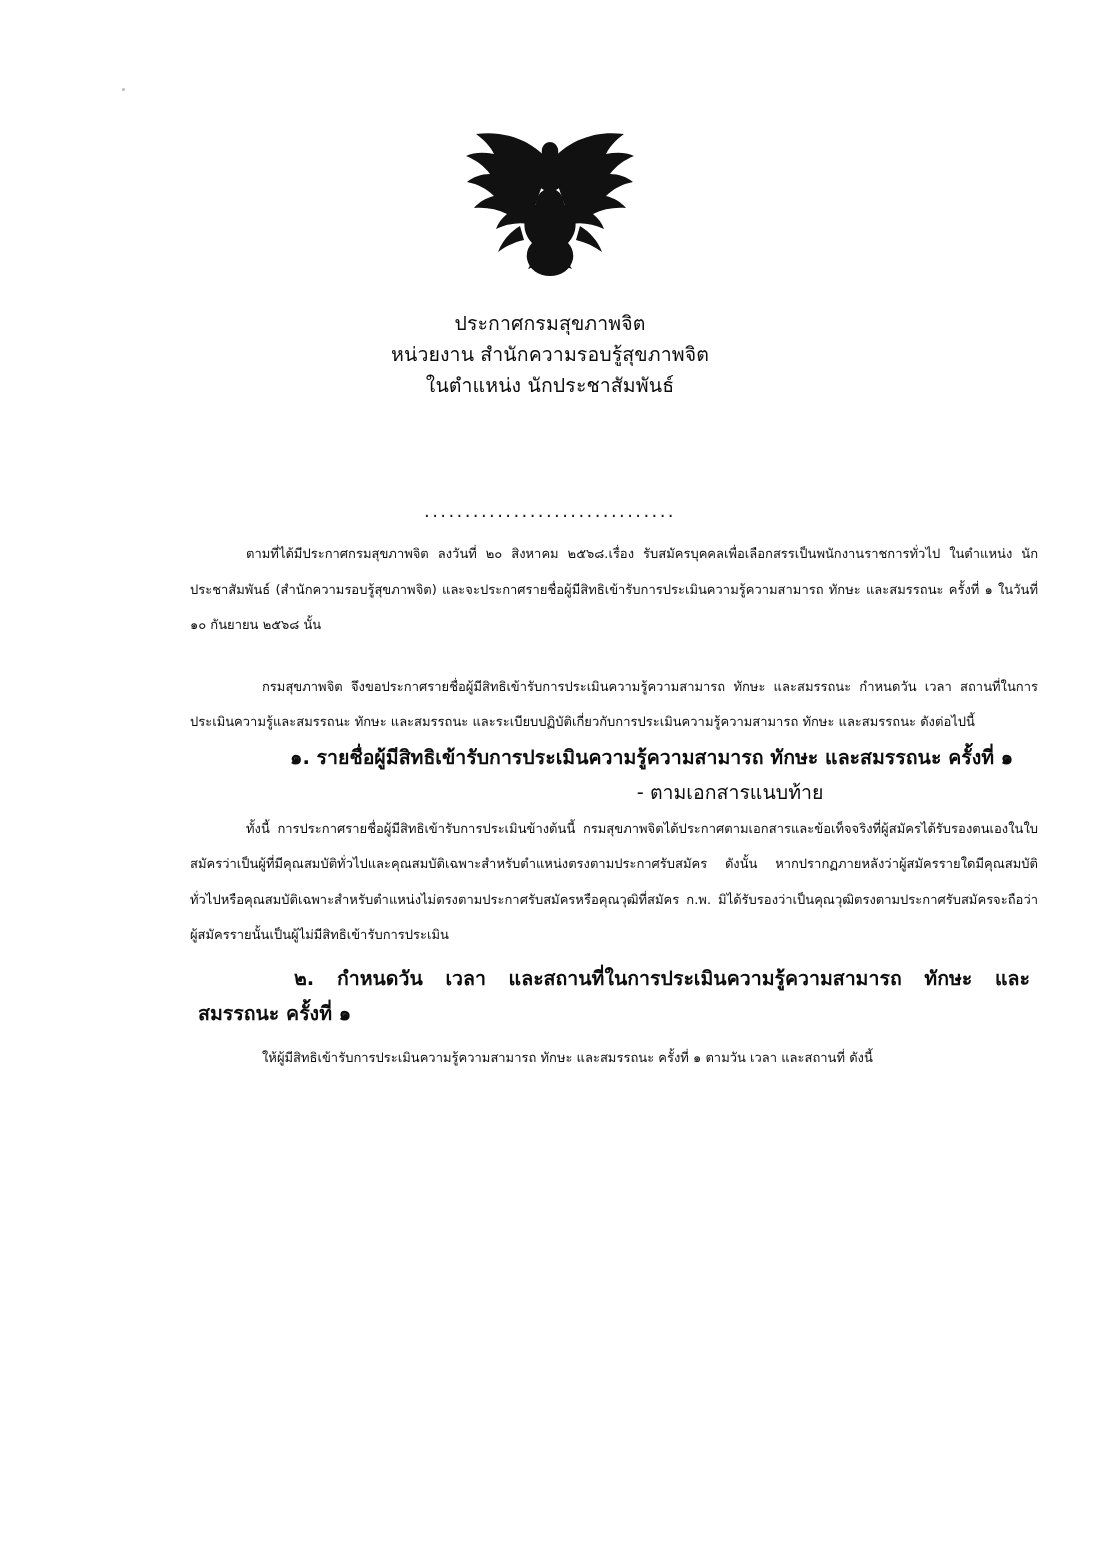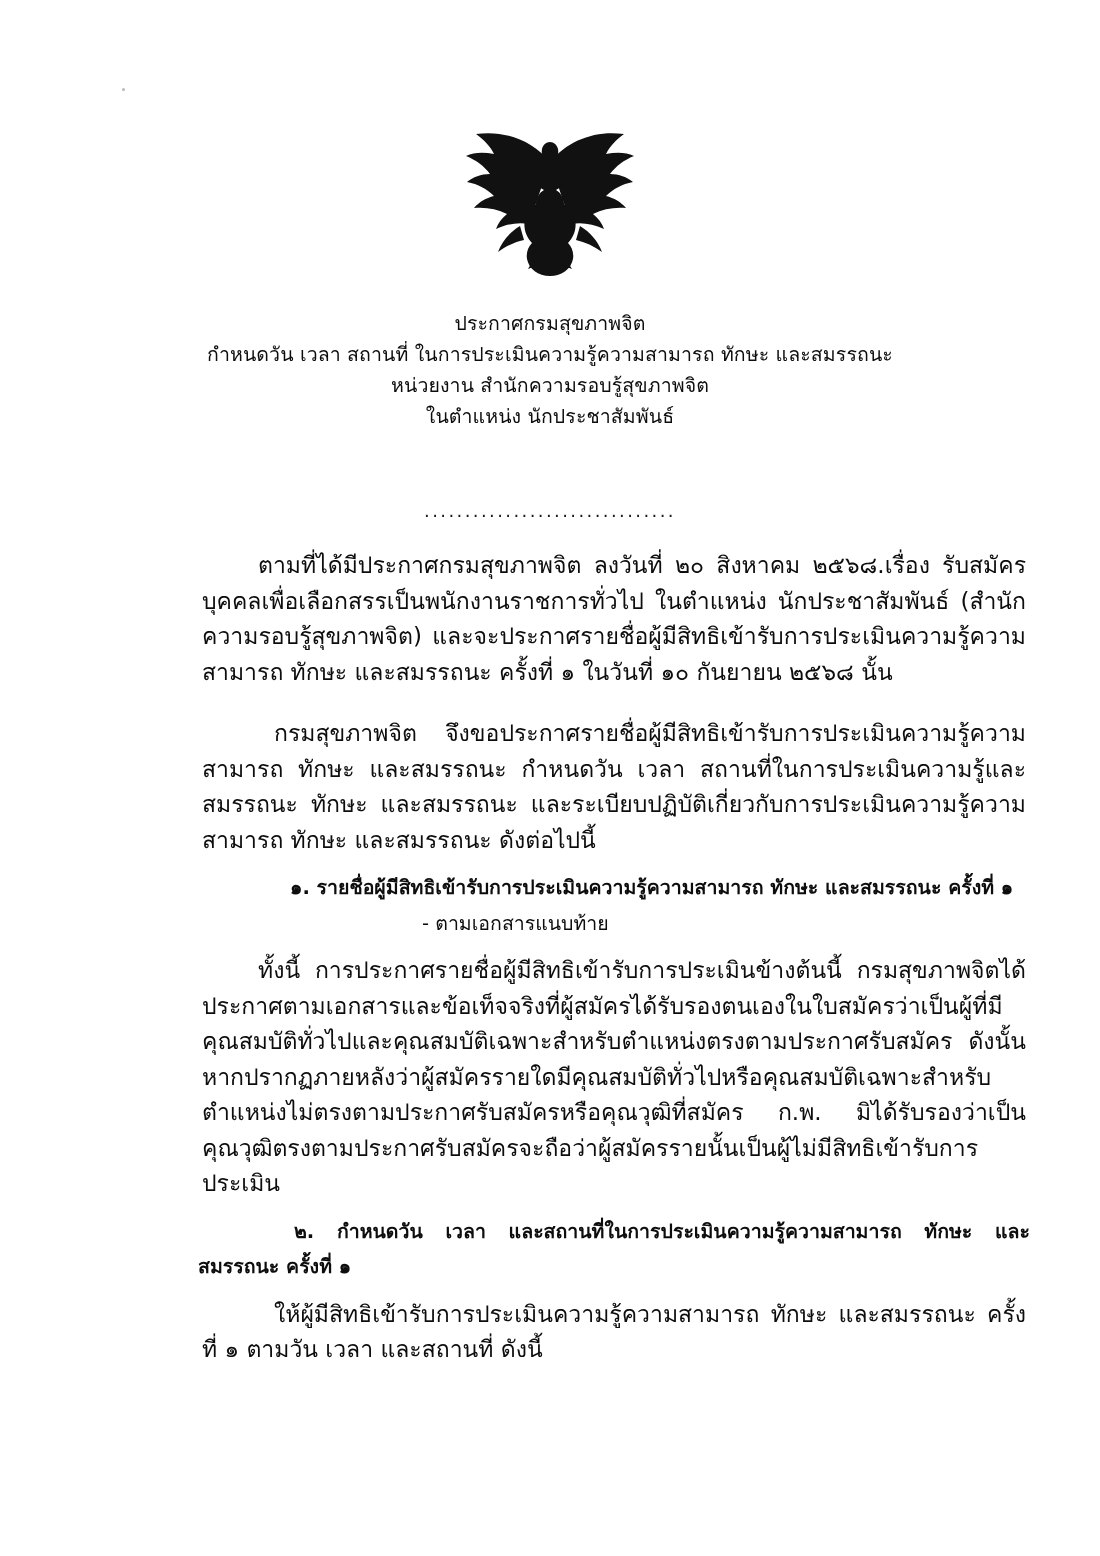--- a/index.html
+++ b/index.html
@@ -62,25 +62,25 @@
     letter-spacing: 2.4px;
     color: #1a1a1a;
   }
   .body {
     position: absolute;
     left: 128px;
     top: 536px;
     width: 848px;
   }
   .para {
-    font-size: 23px;
+    font-size: 13px;
     line-height: 35.5px;
     text-align: justify;
     text-justify: inter-word;
-    margin: 12px;
+    margin: 0;
   }
   .indent-1 { text-indent: 56px; }
   .indent-2 { text-indent: 72px; }
   .gap-sm { margin-top: 20px; }
   .gap-md { margin-top: 26px; }
   .heading-num {
     font-size: 19.5px;
     line-height: 35.5px;
     font-weight: bold;
     margin: 0;
@@ -92,20 +92,21 @@
     font-weight: bold;
     margin: 8px;
     text-align: justify;
     text-indent: 96px;
   }
   .subline {
     font-size: 19.5px;
     line-height: 35.5px;
     margin: 0;
     text-indent: 232px;
+    text-align: center;
   }
 </style>
 </head>
 <body>
 
 <div class="page">
 
   <div class="speck"></div>
 
   <div class="emblem">
@@ -121,21 +122,20 @@
 
         <path d="M100 134 c-10 0-18 5-22 13 7-3 14-4 22-4 8 0 15 1 22 4 -4-8-12-13-22-13z"></path>
         <path d="M70 104 c-10 6-18 15-22 26 8-6 17-10 26-12z"></path>
         <path d="M130 104 c10 6 18 15 22 26 -8-6-17-10-26-12z"></path>
       </g>
     </svg>
   </div>
 
   <div class="header">
     <div class="hline">ประกาศกรมสุขภาพจิต</div>
-    <div class="hline">กำหนดวัน เวลา สถานที่ ในการประเมินความรู้ความสามารถ ทักษะ และสมรรถนะ</div>
     <div class="hline">หน่วยงาน สำนักความรอบรู้สุขภาพจิต</div>
     <div class="hline">ในตำแหน่ง นักประชาสัมพันธ์</div>
   </div>
 
   <div class="rule">...............................</div>
 
   <div class="body">
     <p class="para indent-1">ตามที่ได้มีประกาศกรมสุขภาพจิต ลงวันที่ ๒๐ สิงหาคม ๒๕๖๘.เรื่อง รับสมัครบุคคลเพื่อเลือกสรรเป็นพนักงานราชการทั่วไป ในตำแหน่ง นักประชาสัมพันธ์ (สำนักความรอบรู้สุขภาพจิต) และจะประกาศรายชื่อผู้มีสิทธิเข้ารับการประเมินความรู้ความสามารถ ทักษะ และสมรรถนะ ครั้งที่ ๑ ในวันที่ ๑๐ กันยายน ๒๕๖๘ นั้น</p>
     <p class="para indent-2 gap-md">กรมสุขภาพจิต จึงขอประกาศรายชื่อผู้มีสิทธิเข้ารับการประเมินความรู้ความสามารถ ทักษะ และสมรรถนะ กำหนดวัน เวลา สถานที่ในการประเมินความรู้และสมรรถนะ ทักษะ และสมรรถนะ และระเบียบปฏิบัติเกี่ยวกับการประเมินความรู้ความสามารถ ทักษะ และสมรรถนะ ดังต่อไปนี้</p>
     <p class="heading-num gap-sm">๑. รายชื่อผู้มีสิทธิเข้ารับการประเมินความรู้ความสามารถ ทักษะ และสมรรถนะ ครั้งที่ ๑</p>

